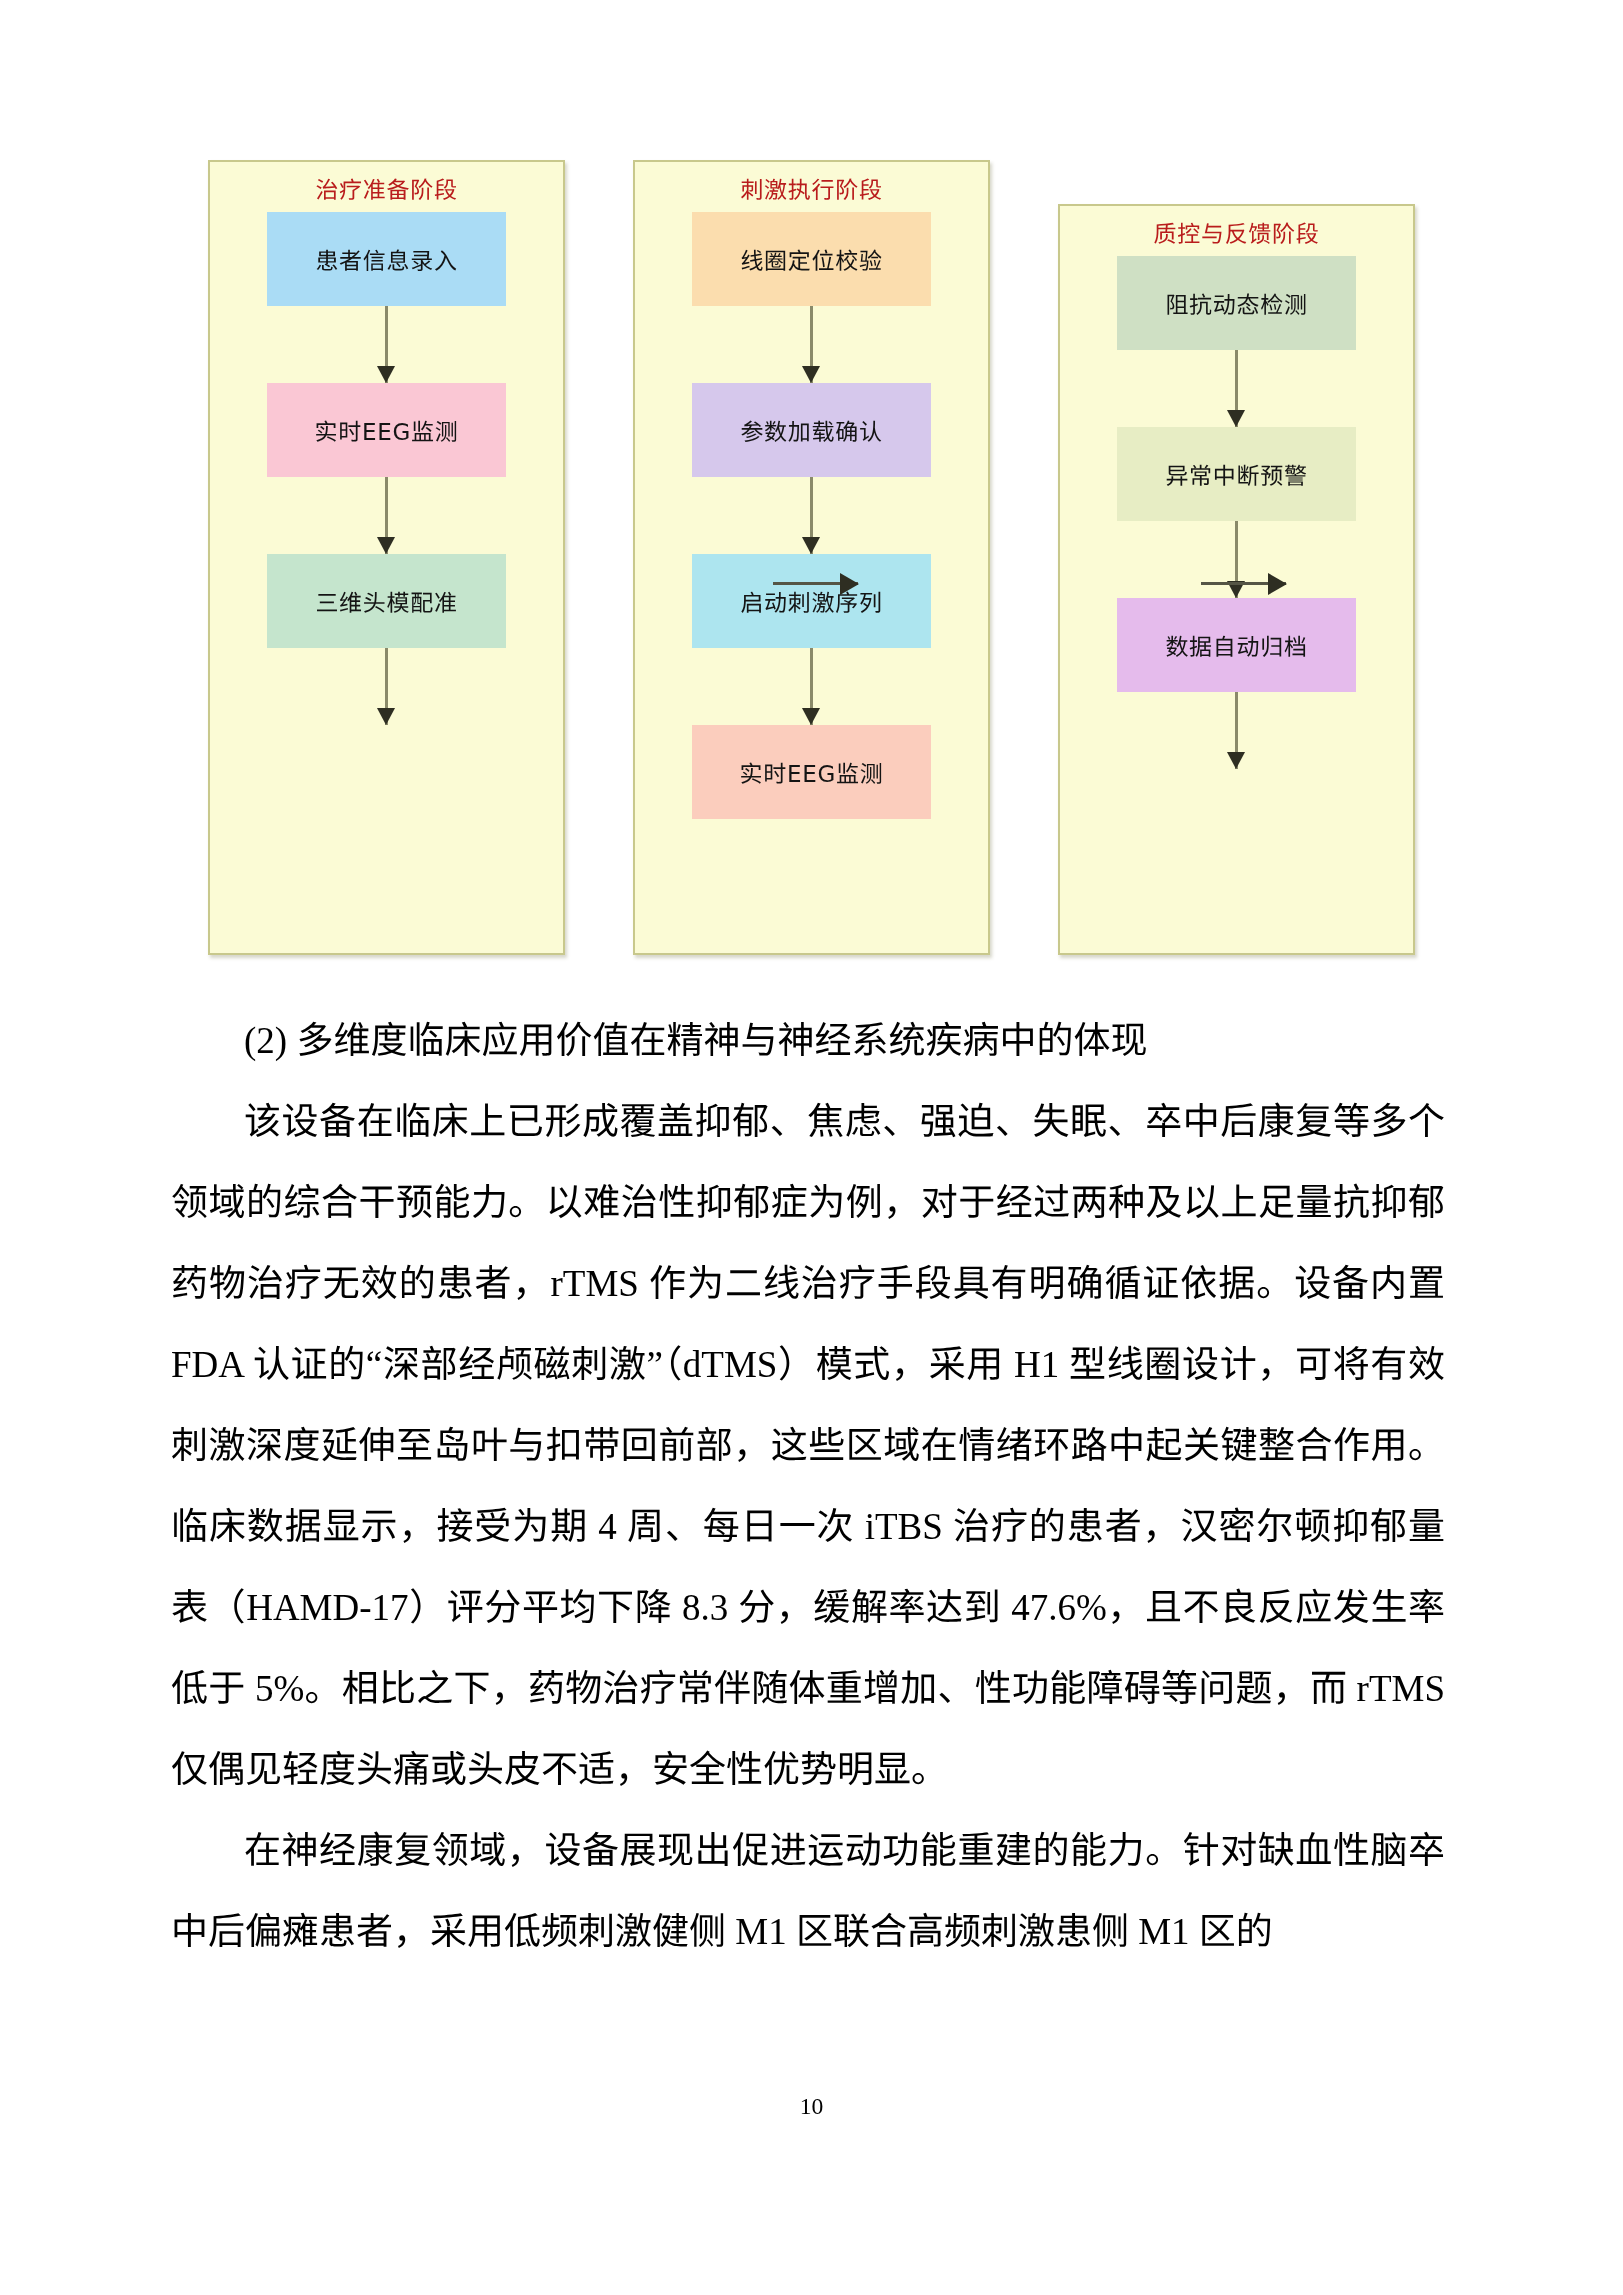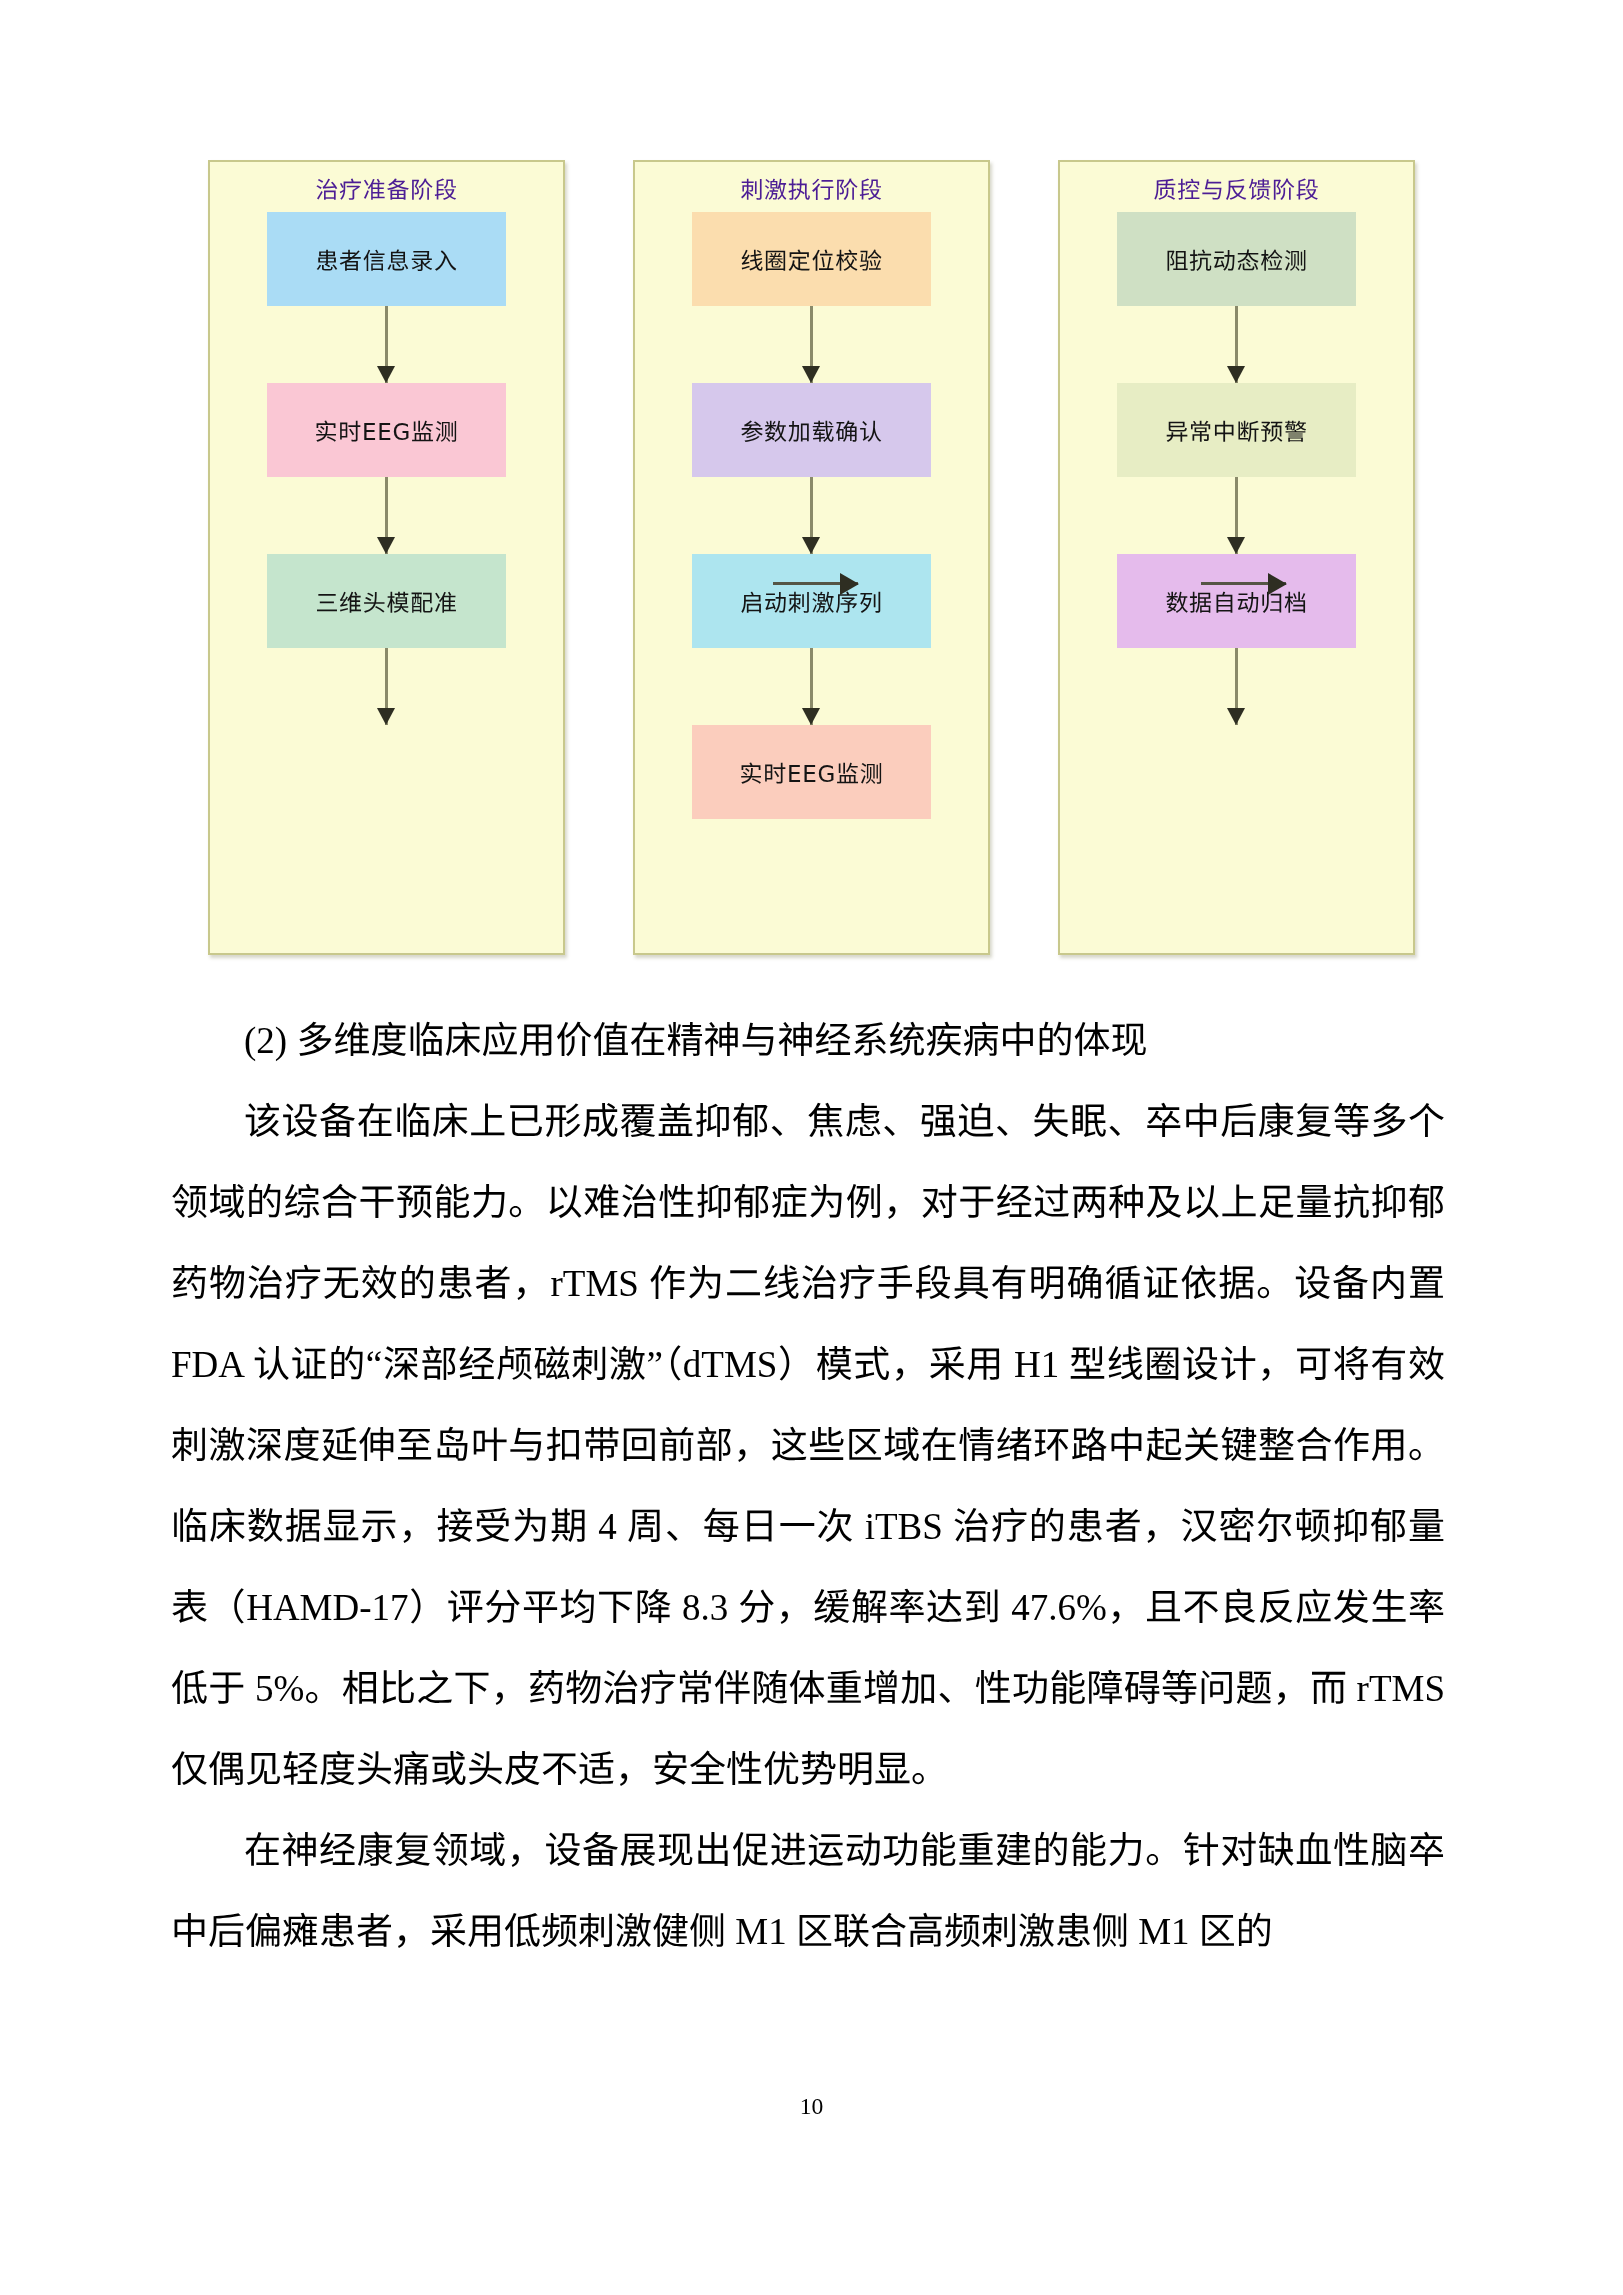--- a/index.html
+++ b/index.html
@@ -44,21 +44,21 @@
     box-sizing: border-box;
     display: flex;
     flex-direction: column;
     align-items: center;
     padding-top: 14.4px;
   }
 
   .flow-col-title {
     font-family: "DejaVu Sans", "Liberation Sans", sans-serif;
     font-size: 23px;
-    color: #4c1d95;
+    color: #b91c1c;
     letter-spacing: 0.7px;
     margin-bottom: 6.5px;
     line-height: 1.25;
     text-align: right;
     white-space: nowrap;
   }
 
   .flow-node {
     width: 239px;
     height: 94px;
@@ -177,21 +177,21 @@
 
       <div class="flow-node" style="background: rgb(214, 200, 236);">参数加载确认</div>
       <div class="v-conn gap-b"></div>
 
       <div class="flow-node" style="background: rgb(173, 229, 239);">启动刺激序列</div>
       <div class="v-conn gap-c"></div>
 
       <div class="flow-node" style="background: rgb(251, 205, 189);">实时EEG监测</div>
     </div>
 
-    <div class="flow-col" style="background: rgb(251, 251, 213); border-color: rgb(200, 200, 140);">
+    <div class="flow-col" style="background: rgb(251, 251, 213); border-color: rgb(200, 200, 140); margin-top: 44px;">
       <div class="flow-col-title">质控与反馈阶段</div>
 
       <div class="flow-node" style="background: rgb(207, 224, 196);">阻抗动态检测</div>
       <div class="v-conn gap-a"></div>
 
       <div class="flow-node" style="background: rgb(231, 237, 196);">异常中断预警</div>
       <div class="v-conn gap-b"></div>
 
       <div class="flow-node" style="background: rgb(229, 187, 236);">数据自动归档</div>
       <div class="v-conn gap-c"></div>

